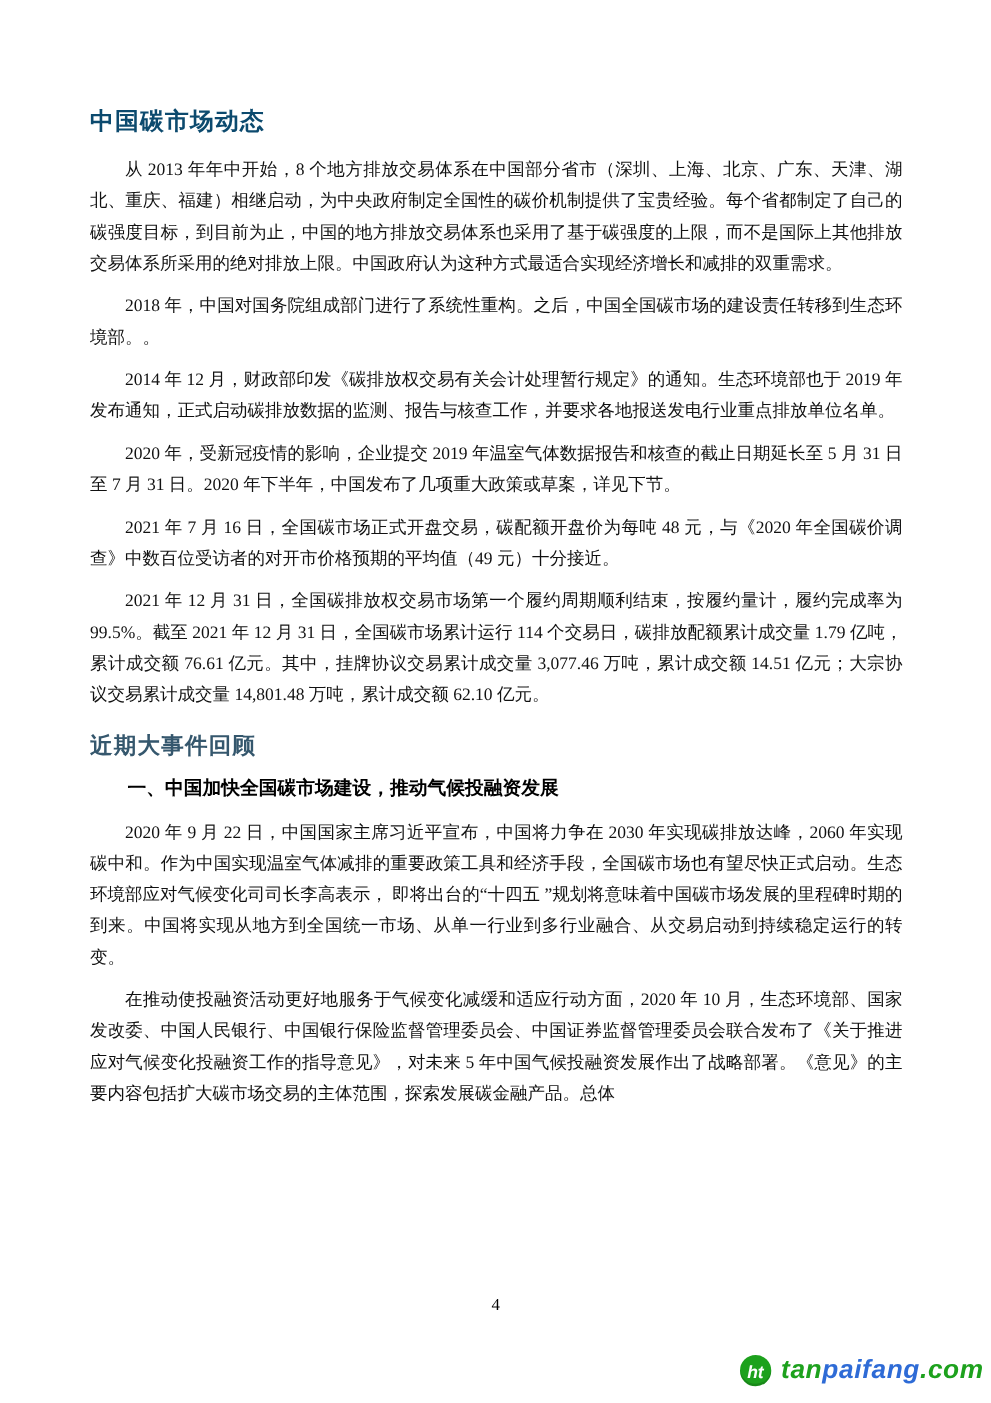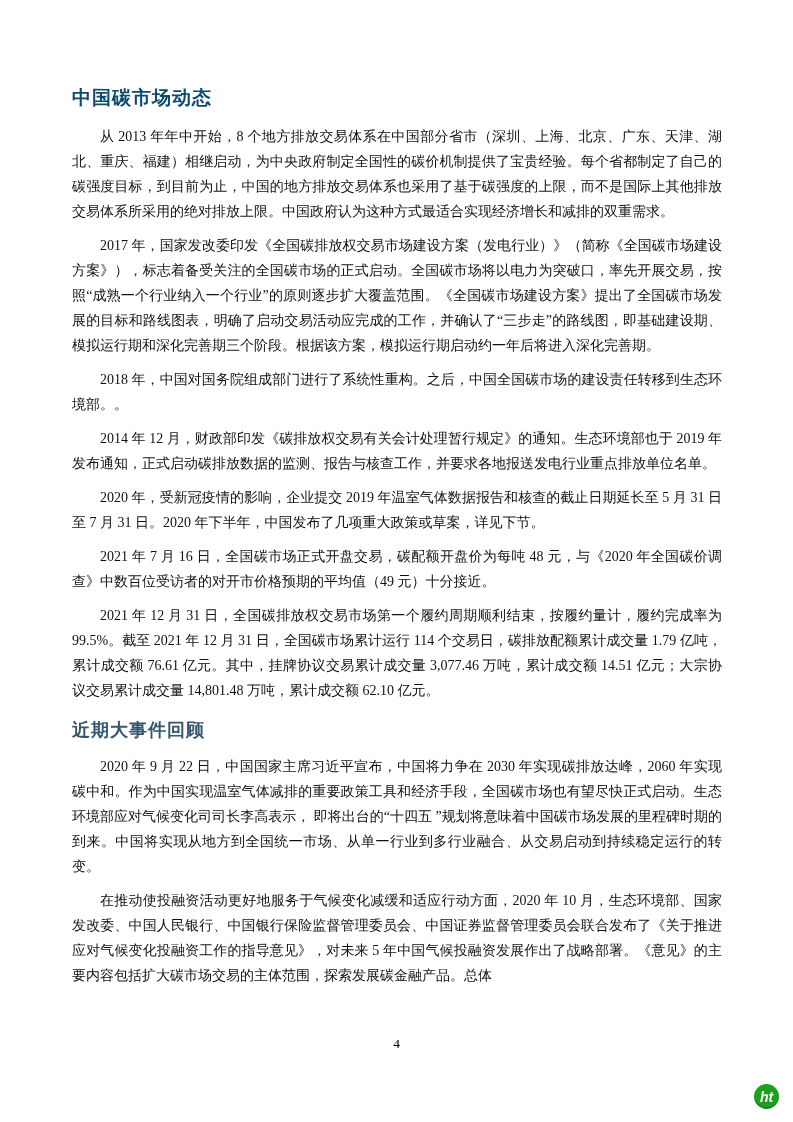--- a/index.html
+++ b/index.html
@@ -96,32 +96,33 @@
   .logo-blue  { color: #2e6bd6; }
 </style>
 </head>
 <body>
 
 <div class="page-content">
 
   <h1 class="section-heading">中国碳市场动态</h1>
 
   <p class="body-paragraph">从 2013 年年中开始，8 个地方排放交易体系在中国部分省市（深圳、上海、北京、广东、天津、湖北、重庆、福建）相继启动，为中央政府制定全国性的碳价机制提供了宝贵经验。每个省都制定了自己的碳强度目标，到目前为止，中国的地方排放交易体系也采用了基于碳强度的上限，而不是国际上其他排放交易体系所采用的绝对排放上限。中国政府认为这种方式最适合实现经济增长和减排的双重需求。</p>
-  <p class="body-paragraph">2017 年，国家发改委印发《全国碳排放权交易市场建设方案（发电行业）》（简称《全国碳市场建设方案》），标志着备受关注的全国碳市场的正式启动。全国碳市场将以电力为突破口，率先开展交易，按照“成熟一个行业纳入一个行业”的原则逐步扩大覆盖范围。《全国碳市场建设方案》提出了全国碳市场发展的目标和路线图表，明确了启动交易活动应完成的工作，并确认了“三步走”的路线图，即基础建设期、模拟运行期和深化完善期三个阶段。根据该方案，模拟运行期启动约一年后将进入深化完善期。</p>
   <p class="body-paragraph">2018 年，中国对国务院组成部门进行了系统性重构。之后，中国全国碳市场的建设责任转移到生态环境部。。</p>
   <p class="body-paragraph">2014 年 12 月，财政部印发《碳排放权交易有关会计处理暂行规定》的通知。生态环境部也于 2019 年发布通知，正式启动碳排放数据的监测、报告与核查工作，并要求各地报送发电行业重点排放单位名单。</p>
   <p class="body-paragraph">2020 年，受新冠疫情的影响，企业提交 2019 年温室气体数据报告和核查的截止日期延长至 5 月 31 日至 7 月 31 日。2020 年下半年，中国发布了几项重大政策或草案，详见下节。</p>
   <p class="body-paragraph">2021 年 7 月 16 日，全国碳市场正式开盘交易，碳配额开盘价为每吨 48 元，与《2020 年全国碳价调查》中数百位受访者的对开市价格预期的平均值（49 元）十分接近。</p>
   <p class="body-paragraph">2021 年 12 月 31 日，全国碳排放权交易市场第一个履约周期顺利结束，按履约量计，履约完成率为 99.5%。截至 2021 年 12 月 31 日，全国碳市场累计运行 114 个交易日，碳排放配额累计成交量 1.79 亿吨，累计成交额 76.61 亿元。其中，挂牌协议交易累计成交量 3,077.46 万吨，累计成交额 14.51 亿元；大宗协议交易累计成交量 14,801.48 万吨，累计成交额 62.10 亿元。</p>
 
   <h2 class="section-heading">近期大事件回顾</h2>
 
+  <div class="sub-heading">一、中国加快全国碳市场建设，推动气候投融资发展</div>
 
   <p class="body-paragraph">2020 年 9 月 22 日，中国国家主席习近平宣布，中国将力争在 2030 年实现碳排放达峰，2060 年实现碳中和。作为中国实现温室气体减排的重要政策工具和经济手段，全国碳市场也有望尽快正式启动。生态环境部应对气候变化司司长李高表示， 即将出台的“十四五 ”规划将意味着中国碳市场发展的里程碑时期的到来。中国将实现从地方到全国统一市场、从单一行业到多行业融合、从交易启动到持续稳定运行的转变。</p>
   <p class="body-paragraph">在推动使投融资活动更好地服务于气候变化减缓和适应行动方面，2020 年 10 月，生态环境部、国家发改委、中国人民银行、中国银行保险监督管理委员会、中国证券监督管理委员会联合发布了《关于推进应对气候变化投融资工作的指导意见》，对未来 5 年中国气候投融资发展作出了战略部署。《意见》的主要内容包括扩大碳市场交易的主体范围，探索发展碳金融产品。总体</p>
 
 </div>
 
 <div class="page-footer-number">4</div>
 
 <div class="site-logo">
   <span class="logo-icon">ht</span>
+  <span class="logo-text"><span class="logo-green">tan</span><span class="logo-blue">paifang</span><span class="logo-green">.com</span></span>
 </div>
 
 </body></html>

